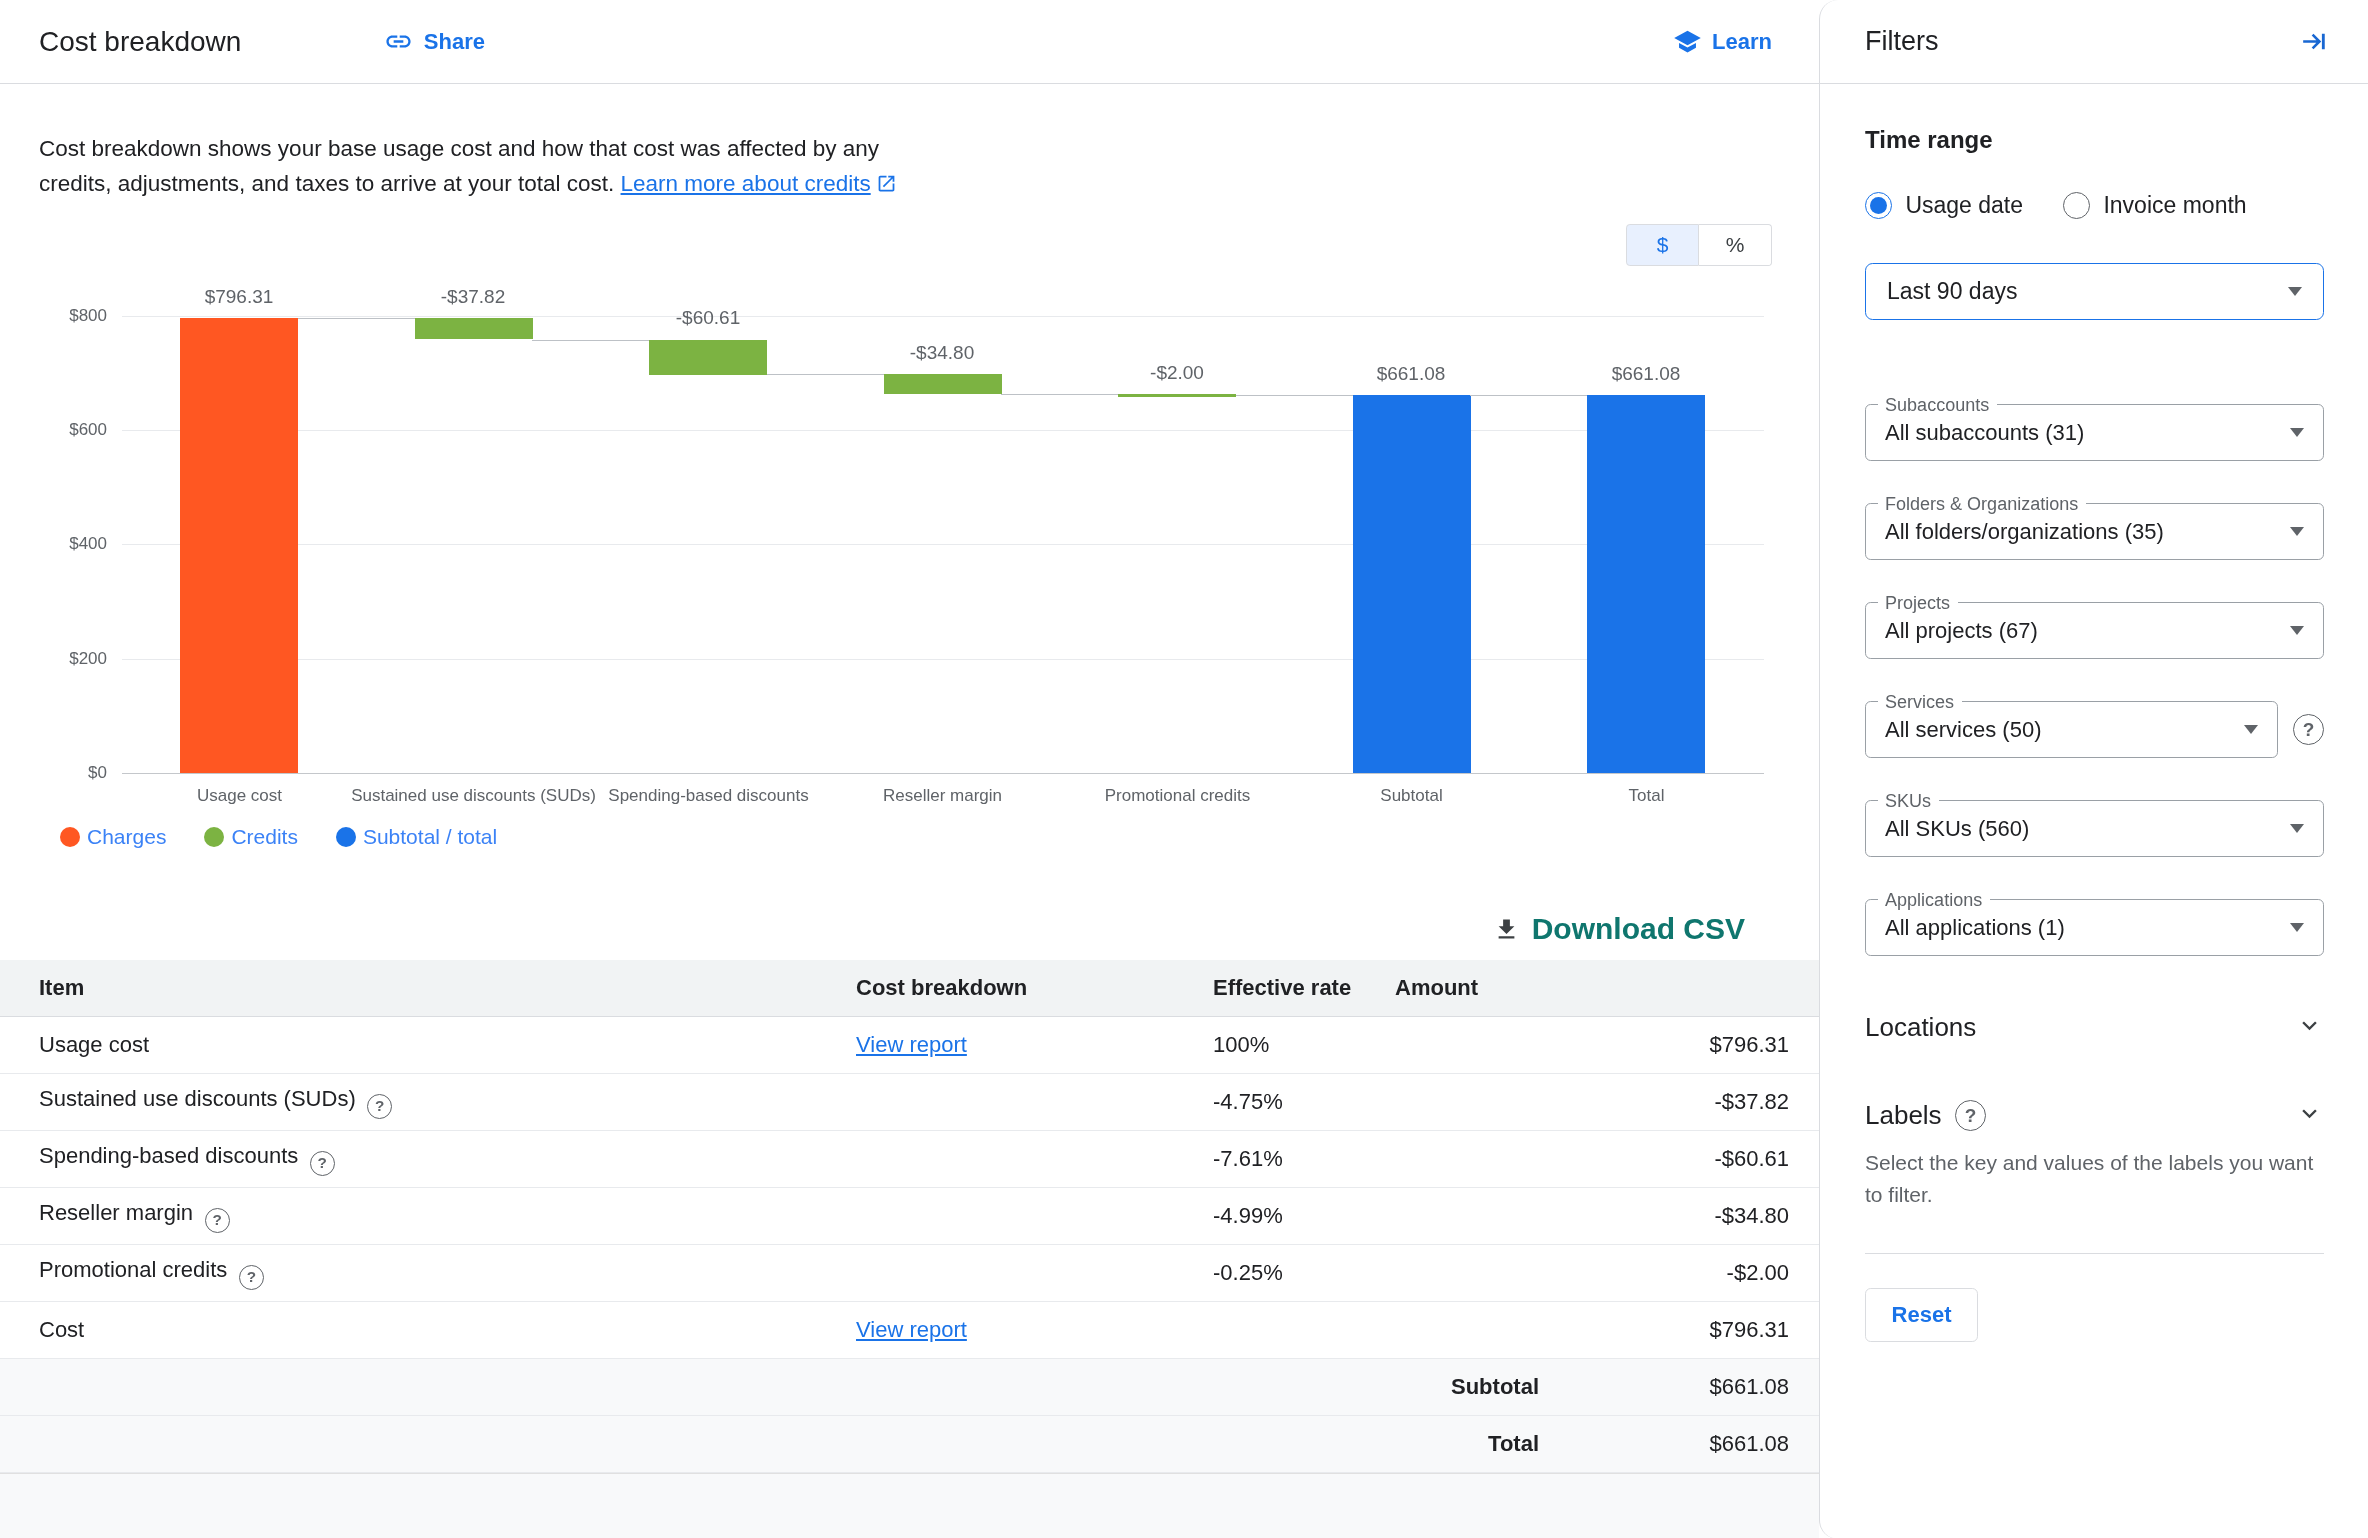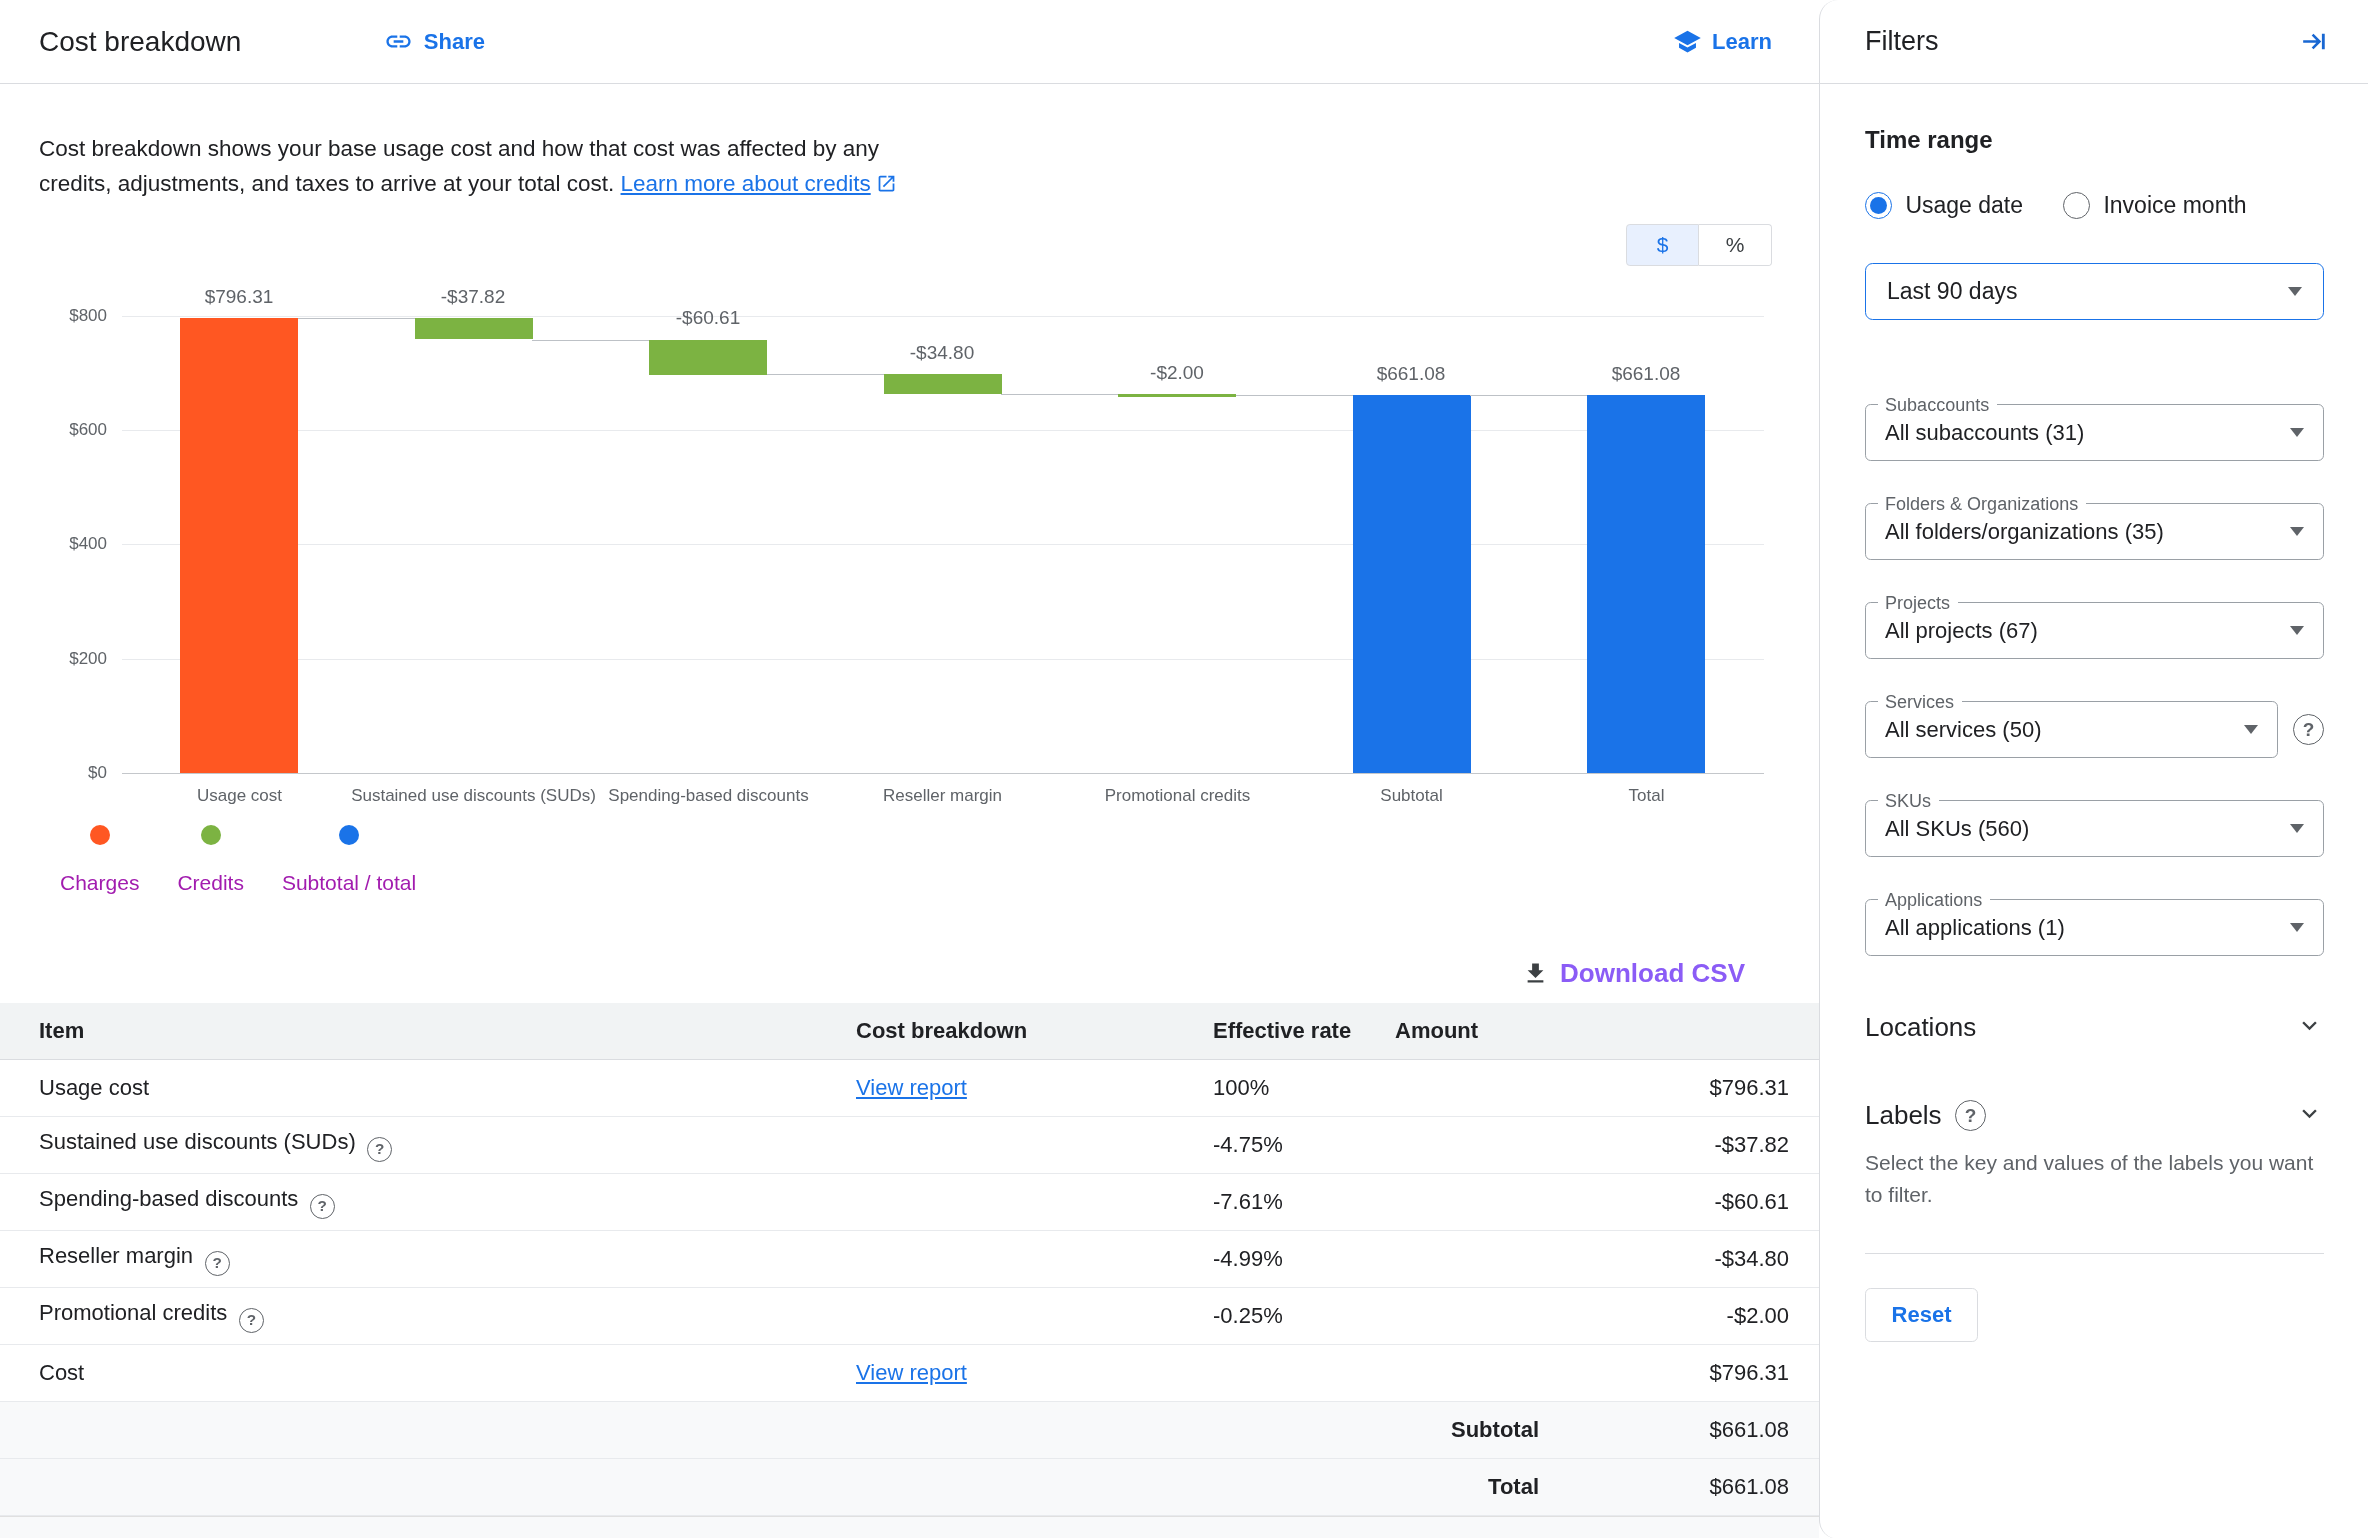--- a/index.html
+++ b/index.html
@@ -55,26 +55,26 @@
   .bar { position:absolute; }
   .bar-label {
     position:absolute; text-align:center; font-size:19px; color:#5F6368; white-space:nowrap;
   }
   .cat-label {
     position:absolute; text-align:center; font-size:17px; color:#5F6368; white-space:nowrap;
   }
   .connector { position:absolute; height:1px; background:#BDC1C6; }
 
   .legend { display:flex; align-items:center; gap:38px; margin:5.7px 0 0 60px; flex:none; }
-  .legend-item { display:flex; align-items:center; gap:26px; font-size:21px; color:#a21caf;flex-direction:column; }
+  .legend-item { display:flex; align-items:center; gap:7px; font-size:21px; color:#3b82f6; }
   .legend-dot { width:20px; height:20px; border-radius:50%; flex:none; }
 
   .csv-row {
     display:flex; justify-content:flex-end; align-items:center; gap:11.5px;
-    margin:63px 74px 13.4px 0; font-size:26px; font-weight:bold; color:#8b5cf6;
+    margin:63px 74px 13.4px 0; font-size:30px; font-weight:bold; color:#0f766e;
     cursor:pointer; flex:none;
   }
   .csv-row svg { width:27px; height:27px; fill:#3C4043; }
 
   
   .cost-table { width:100%; border-collapse:collapse; table-layout:fixed; flex:none; }
   .cost-table th, .cost-table td {
     height:57px; border-bottom:1px solid #E8EAED; font-size:22px; vertical-align:middle;
   }
   .cost-table thead th { background:#F1F3F4; border-bottom:1px solid #DADCE0;

